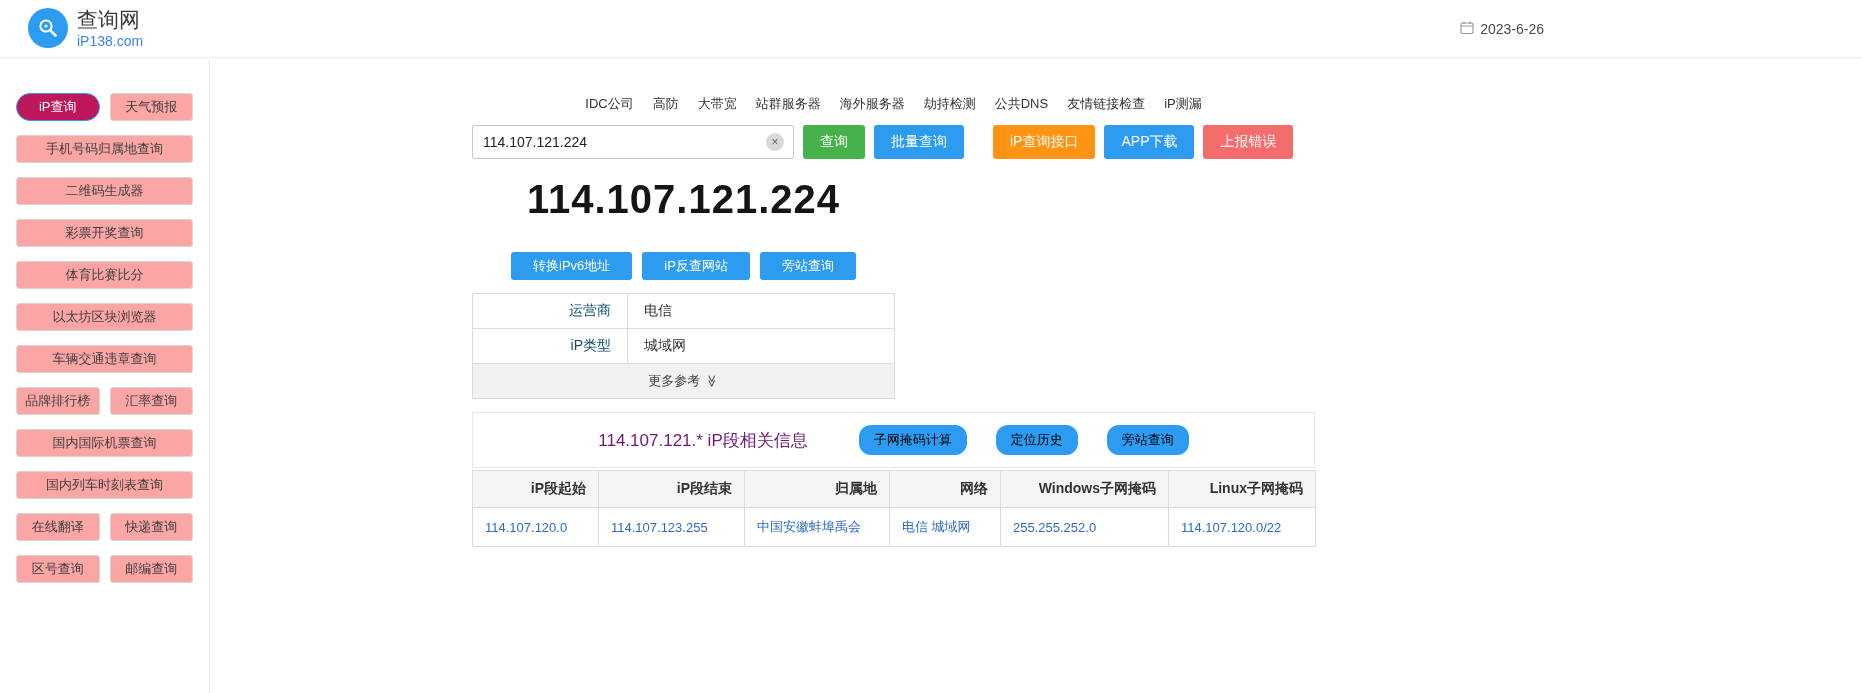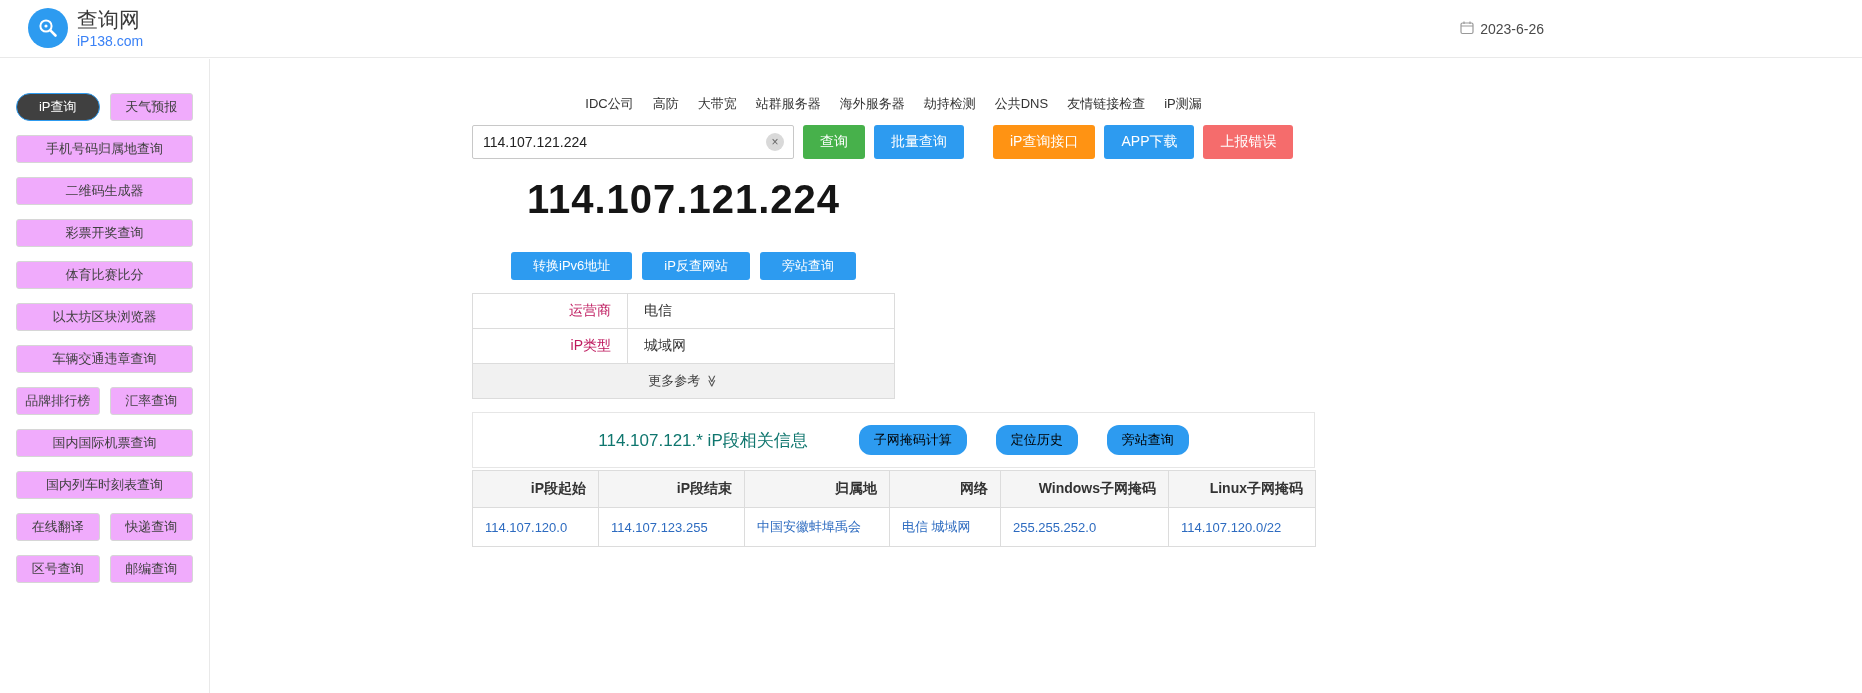--- a/index.html
+++ b/index.html
@@ -11,48 +11,48 @@
   
   header { height:58px; border-bottom:1px solid #e9e9e9; display:flex; align-items:center; padding-left:28px; position:relative; background:#fff; }
   .logo { display:flex; align-items:center; gap:9px; cursor:pointer; }
   .logo-circle { width:40px; height:40px; border-radius:50%; background:#2d9bf0; display:flex; align-items:center; justify-content:center; flex:0 0 auto; }
   .site-title { font-size:21px; color:#3a3a3a; line-height:1.15; }
   .site-sub { font-size:14px; color:#3b82f6;text-align:right; }
   .date { position:absolute; right:318px; top:50%; transform:translateY(-50%); display:flex; align-items:center; gap:6px; font-size:14px; color:#4a4a4a; }
   
   .sidebar { position:absolute; left:0; top:59px; bottom:0; width:210px; border-right:1px solid #e9e9e9; padding:34px 16px 0; background:#fff; }
   .sb-row { display:flex; gap:10px; margin-bottom:14px; }
-  .sb-btn { flex:1; height:28px; line-height:26px; text-align:center; border:1px solid #d6d6d6; border-radius:3px; background:#f0abfc; color:#404040; font-size:13px; cursor:pointer; white-space:nowrap; overflow:hidden; }
-  .sb-btn.active { background:#404040; border-color:#2d9bf0; color:#fff;border-radius:14px; }
+  .sb-btn { flex:1; height:28px; line-height:26px; text-align:center; border:1px solid #d6d6d6; border-radius:3px; background:#fca5a5; color:#404040; font-size:13px; cursor:pointer; white-space:nowrap; overflow:hidden; }
+  .sb-btn.active { background:#be185d; border-color:#2d9bf0; color:#fff;border-radius:14px; }
   
   main { position:absolute; left:472px; top:59px; width:843px; padding-top:36px; }
   .topnav { display:flex; justify-content:center; gap:19px; font-size:13px; color:#333; margin-bottom:12px; white-space:nowrap; }
   .nav-link { cursor:pointer; }
   .search-row { display:flex; align-items:center; gap:9px; }
   .search-wrap { width:322px; height:34px; border:1px solid #c8c8c8; border-radius:2px; position:relative; display:flex; align-items:center; background:#fff; flex:0 0 auto; }
   .search-wrap input { border:0; outline:0; width:100%; height:100%; padding:0 34px 0 10px; font-size:14px; color:#222; font-family:inherit; background:transparent; }
   .clear-btn { position:absolute; right:9px; top:50%; transform:translateY(-50%); width:18px; height:18px; border-radius:50%; background:#d9d9d9; color:#666; font-size:12px; line-height:18px; text-align:center; cursor:pointer; }
   .search-btns { display:flex; gap:9px;align-items:center; }
   .btn { height:34px; padding:0 17px; border:0; border-radius:3px; color:#fff; font-size:14px; cursor:pointer; font-family:inherit; white-space:nowrap; }
   
   .result { width:423px; text-align:center; }
   .result h1 { font-size:40px; font-weight:700; color:#151515; margin-top:18px; letter-spacing:1px; }
   .mini-btns { display:flex; justify-content:center; gap:10px; margin-top:30px; }
   .mini-btn { background:#2d9bf0; color:#fff; border:0; border-radius:3px; height:28px; padding:0 22px; font-size:13px; cursor:pointer; font-family:inherit; white-space:nowrap; }
   .info-table { width:423px; border-collapse:collapse; margin-top:13px; font-size:14px; background:#fff; }
   .info-table td { border:1px solid #dcdcdc; height:35px; padding:0 16px; text-align:left; }
-  .info-table .lbl { width:155px; text-align:right; color:#be185d; }
+  .info-table .lbl { width:155px; text-align:right; color:#0c4a6e; }
   .info-table .hl-label { color:#3b9fe6; cursor:pointer; }
   .info-table .hl-value { color:#2d6bc0; font-size:15px; cursor:pointer; }
   .info-table .more { background:#f1f1f1; text-align:center; color:#404040; cursor:pointer; font-size:13px; }
   .chev { display:inline-block; transform:rotate(90deg); margin-left:6px; font-size:12px; color:#555; }
   
   .segment { margin-top:13px; width:843px; }
   .seg-head { border:1px solid #e6e6e6; padding:12px 0; display:flex; align-items:center; justify-content:center; gap:9px; background:#fff; }
-  .seg-title { font-size:17px; color:#0f766e; margin-right:22px; }
+  .seg-title { font-size:17px; color:#701a75; margin-right:22px; }
   .seg-btns { display:flex; gap:9px; }
   .seg-btn { background:#2d9bf0; color:#000000; border:0; border-radius:12px; height:30px; padding:0 15px; font-size:13px; cursor:pointer; font-family:inherit; white-space:nowrap;margin-left:20px; }
   .seg-table { width:843px; border-collapse:collapse; margin-top:2px; table-layout:fixed; }
   .seg-table th { background:#f5f5f5; border:1px solid #dcdcdc; font-weight:700; text-align:right; padding:9px 12px; font-size:14px; color:#333; }
   .seg-table td { border:1px solid #dcdcdc; padding:10px 12px; font-size:13px; }
   .cell-link { color:#2d6bc0; cursor:pointer; }
 </style>
 </head>
 <body>
 

